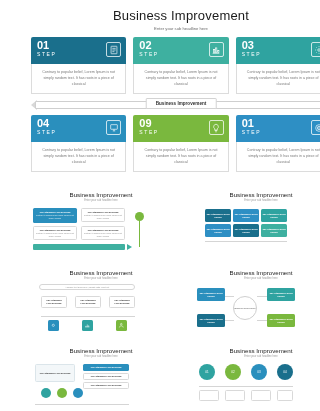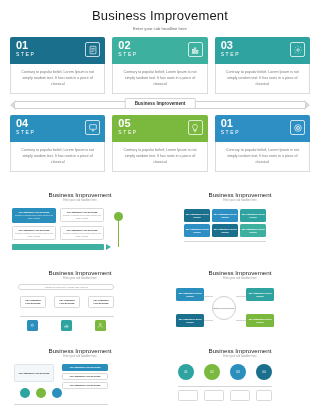--- a/index.html
+++ b/index.html
@@ -2,21 +2,21 @@
 <html><head>
 <meta charset="utf-8">
 <style>
   * { box-sizing: border-box; margin: 0; padding: 0; }
   body {
     width: 320px; height: 411px;
     background: #ffffff;
     font-family: "Liberation Sans", sans-serif;
     overflow: hidden;
   }
-  .page { position: relative; width: 261px; height: 411px; }
+  .page { position: relative; width: 261px; height: 411px; margin-left: 21px; }
 
   
   .hero { position: relative; width: 320px; height: 182px; padding: 8px 10px 0 10px; }
   .hero-title {
     text-align: center;
     font-size: 13px;
     color: #1b1b1b;
     letter-spacing: .2px;
     margin-bottom: 3px;
   }
@@ -241,21 +241,21 @@
               </svg>
           </div>
         </div>
         <div class="card-body">
           <p>Contrary to popular belief, Lorem Ipsum is not simply random text. It has roots in a piece of classical</p>
         </div>
       </div>
 
       <div class="card">
         <div class="card-head" style="background:#7ab83e">
-          <div class="card-num">05</div>
+          <div class="card-num">09</div>
           <div class="card-step">STEP</div>
           <div class="card-icon">
             <svg viewBox="0 0 24 24" fill="none" stroke="#fff" stroke-width="1.6">
                 <path d="M9 18h6M10 21h4M12 3a6 6 0 0 0-3 11v3h6v-3a6 6 0 0 0-3-11z"></path>
               </svg>
           </div>
         </div>
         <div class="card-body">
           <p>Contrary to popular belief, Lorem Ipsum is not simply random text. It has roots in a piece of classical</p>
         </div>

